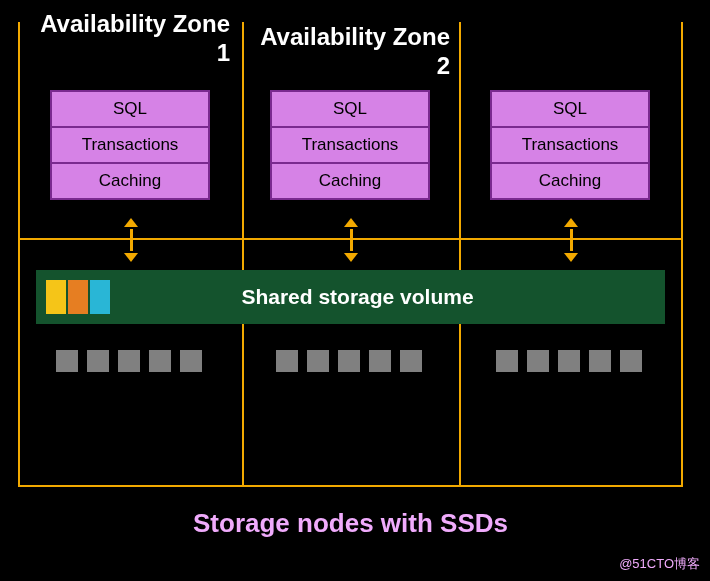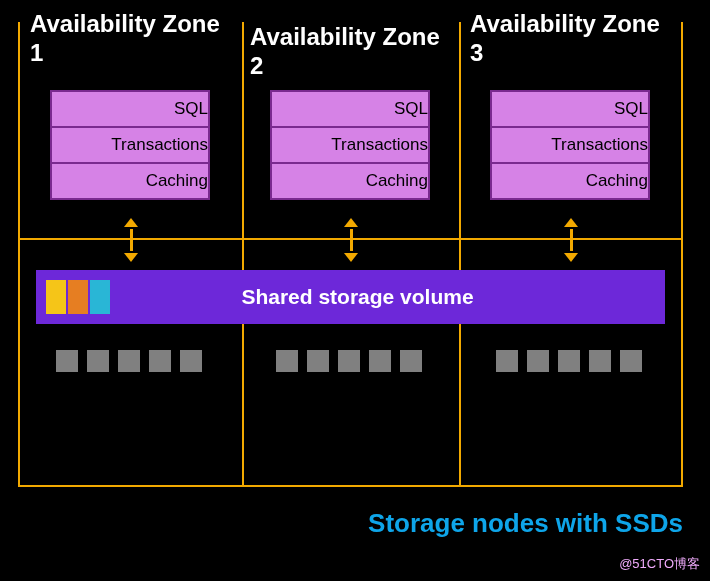--- a/index.html
+++ b/index.html
@@ -30,33 +30,33 @@
     height: 2px;
     background: #f2a900;
     left: 0;
     width: 665px;
   }
   .zone-title {
     position: absolute;
     color: #fff;
     font-size: 24px;
     font-weight: 600;
-    text-align: left;
+    text-align: right;
     width: 200px;
     line-height: 1.2;
   }
   .stack {
     position: absolute;
     width: 160px;
   }
   .stack-box {
     background: #d682e6;
     border: 2px solid #7a2a8f;
     color: #000;
-    text-align: right;
+    text-align: center;
     padding: 7px 0;
     font-size: 17px;
     margin-bottom: -2px;
   }
   .arrow {
     position: absolute;
     width: 20px;
     height: 40px;
     display: flex;
     align-items: center;
@@ -70,21 +70,21 @@
   .arrow-head-up, .arrow-head-down {
     position: absolute;
     width: 0; height: 0;
     border-left: 7px solid transparent;
     border-right: 7px solid transparent;
   }
   .arrow-head-up { top: -2px; border-bottom: 9px solid #f2a900; }
   .arrow-head-down { bottom: -2px; border-top: 9px solid #f2a900; }
   .storage-volume {
     position: absolute;
-    background: #6d28d9;
+    background: #14532d;
     height: 54px;
     display: flex;
     align-items: center;
   }
   .sv-swatches {
     display: flex;
     gap: 2px;
     margin-left: 10px;
   }
   .sv-swatch {
@@ -108,22 +108,22 @@
     width: 22px;
     height: 22px;
   }
   .c-yellow { background: #f5c518; }
   .c-orange { background: #e67e22; }
   .c-cyan   { background: #29b6d6; }
   .c-gray   { background: #808080; }
   .caption {
     position: absolute;
     width: 100%;
-    text-align: right;
-    color: #0ea5e9;
+    text-align: center;
+    color: #f0abfc;
     font-size: 26px;
     font-weight: 700;
   }
   .watermark {
     position: absolute;
     right: 10px;
     bottom: 8px;
     color: #f0abfc;
     font-size: 13px;
   }
@@ -136,21 +136,20 @@
   <div class="vline" style="left:0px"></div>
   <div class="vline" style="left:224px"></div>
   <div class="vline" style="left:441px"></div>
   <div class="vline" style="left:663px"></div>
 
   <div class="hline" style="top:228px"></div>
   <div class="hline" style="top:475px"></div>
 
   <div class="zone-title" style="left:12px; top:0px">Availability Zone 1</div>
   <div class="zone-title" style="left:232px; top:13px">Availability Zone 2</div>
-  <div class="zone-title" style="left:452px; top:0px">Availability Zone 3</div>
 
   <div class="stack" style="left:32px; top:80px">
     <div class="stack-box">SQL</div>
     <div class="stack-box">Transactions</div>
     <div class="stack-box">Caching</div>
   </div>
   <div class="stack" style="left:252px; top:80px">
     <div class="stack-box">SQL</div>
     <div class="stack-box">Transactions</div>
     <div class="stack-box">Caching</div>

